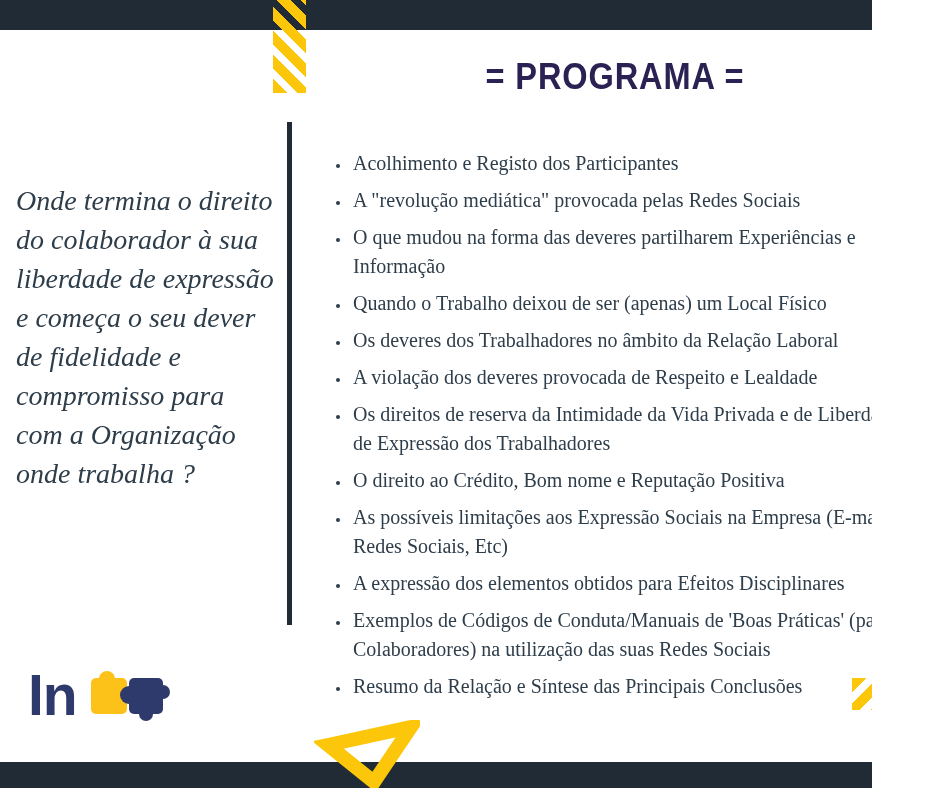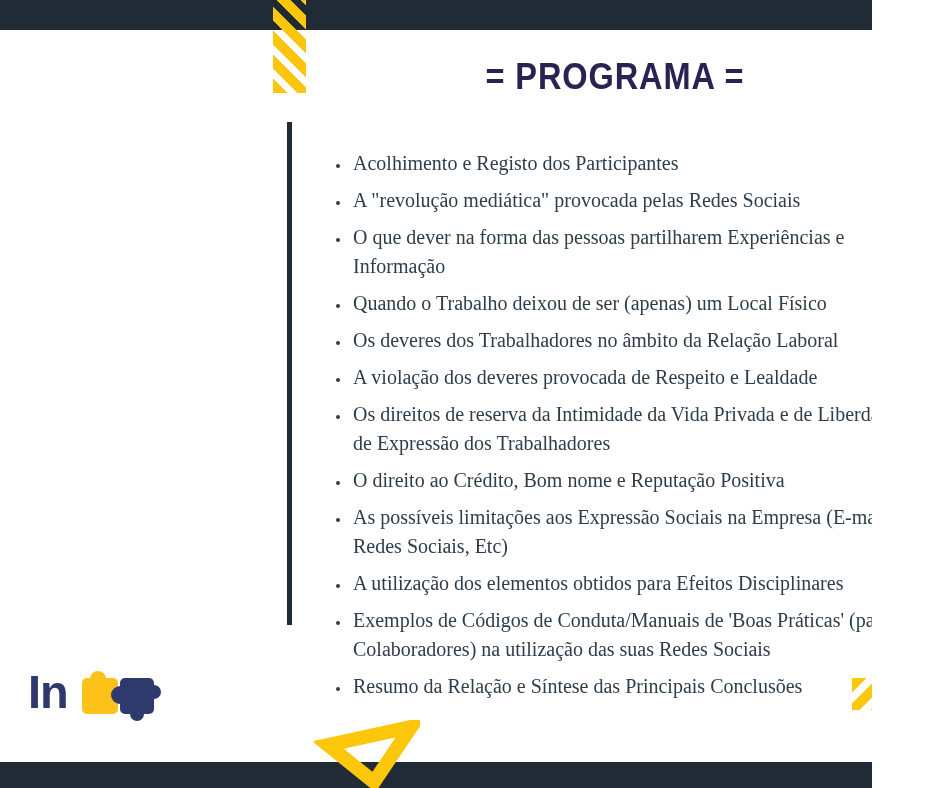--- a/index.html
+++ b/index.html
@@ -51,23 +51,23 @@
   .program li::marker{color:var(--slate,#2E3D4A);font-size:15px;}
   
   .footer-text{
     position:absolute;left:322px;top:661px;width:502px;
     text-align:center;font-size:25px;line-height:33px;
     color:var(--slate,#2E3D4A);
   }
   .footer-text b{font-weight:700;}
   .logo{
     position:absolute;left:28px;top:664px;width:250px;height:62px;
-    display:flex;
+    display:flex;align-items:center;
     font-family:"Liberation Sans",sans-serif;font-weight:700;
-    font-size:47px;letter-spacing:-1px;
+    font-size:57px;letter-spacing:-1px;
   }
   .logo-in{color:var(--logo-navy,#2E3A6B);}
   .logo-par{color:var(--logo-yellow,#FCC21A);}
   .logo-puzzle{margin-left:8px;}
   .pz-y{fill:var(--logo-yellow,#FCC21A);}
   .pz-n{fill:var(--logo-navy,#2E3A6B);}
   
   .triangle{
     position:absolute;left:314px;top:720px;width:106px;height:70px;
     color:var(--yellow,#FCC60B);z-index:5;
@@ -77,44 +77,45 @@
 <body>
 
 <div id="canvas">
 
   <div class="bar bar-top"></div>
 
   <div class="ribbon-top"></div>
 
   <div class="title">= PROGRAMA =</div>
 
+  <div class="quote">Onde termina o direito do colaborador à sua liberdade de expressão e começa o seu dever de fidelidade e compromisso para com a Organização onde trabalha ?</div>
 
   <div class="divider"></div>
 
   <ul class="program">
 
       <li>Acolhimento e Registo dos Participantes</li>
 
       <li>A "revolução mediática" provocada pelas Redes Sociais</li>
 
-      <li>O que dever na forma das pessoas partilharem Experiências e Informação</li>
+      <li>O que mudou na forma das deveres partilharem Experiências e Informação</li>
 
       <li>Quando o Trabalho deixou de ser (apenas) um Local Físico</li>
 
       <li>Os deveres dos Trabalhadores no âmbito da Relação Laboral</li>
 
       <li>A violação dos deveres provocada de Respeito e Lealdade</li>
 
       <li>Os direitos de reserva da Intimidade da Vida Privada e de Liberdade de Expressão dos Trabalhadores</li>
 
       <li>O direito ao Crédito, Bom nome e Reputação Positiva</li>
 
       <li>As possíveis limitações aos Expressão Sociais na Empresa (E-mail, Redes Sociais, Etc)</li>
 
-      <li>A utilização dos elementos obtidos para Efeitos Disciplinares</li>
+      <li>A expressão dos elementos obtidos para Efeitos Disciplinares</li>
 
       <li>Exemplos de Códigos de Conduta/Manuais de 'Boas Práticas' (para os Colaboradores) na utilização das suas Redes Sociais</li>
 
       <li>Resumo da Relação e Síntese das Principais Conclusões</li>
     </ul>
 
   <div class="logo">
     <span class="logo-in">In</span>
     <svg class="logo-puzzle" width="86" height="62" viewBox="0 0 86 62" aria-hidden="true">
       <circle class="pz-y" cx="22" cy="15" r="8"></circle>

